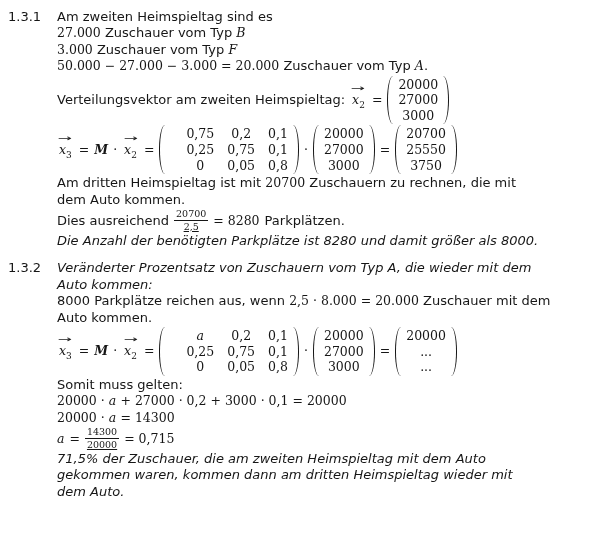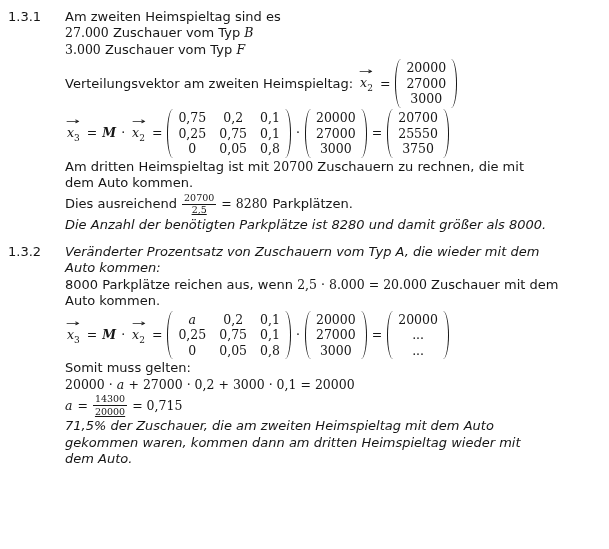--- a/index.html
+++ b/index.html
@@ -3,21 +3,21 @@
 <meta charset="utf-8">
 <style>
   html,body{margin:0;padding:0;background:#ffffff;}
   body{
     width:609px;height:549px;overflow:hidden;
     color:#161616;
     font-family:"DejaVu Sans","Liberation Sans",sans-serif;
     font-size:13px;
   }
   .doc{padding-top:9px;}
-  .section{display:flex;align-items:flex-start;gap:8px;}
+  .section{display:flex;align-items:flex-start;}
   .section + .section{margin-top:11px;}
   .sec-num{width:57px;flex-shrink:0;box-sizing:border-box;padding-left:8px;line-height:16.4px;}
   .sec-body{flex:1;min-width:0;}
   .line{line-height:16.4px;}
   .indent{}
   .italic{font-style:italic;}
   .math{font-family:"DejaVu Serif","Liberation Serif",serif;font-size:12.5px;}
   .mvar{font-style:italic;}
   .mbold{font-weight:bold;font-style:italic;}
   sub{font-size:9px;font-family:"DejaVu Serif","Liberation Serif",serif;}
@@ -31,21 +31,21 @@
     transform:translateX(-50%) scaleX(1.9);
     font-size:9px;font-style:normal;line-height:8px;
   }
   
   .group{display:flex;align-items:stretch;}
   .paren-l{width:6px;border-left:1.5px solid #161616;
     border-top-left-radius:6px 24px;border-bottom-left-radius:6px 24px;}
   .paren-r{width:6px;border-right:1.5px solid #161616;
     border-top-right-radius:6px 24px;border-bottom-right-radius:6px 24px;}
   .mtx{display:grid;grid-template-columns:repeat(3,auto);column-gap:13px;
-    padding:1px 4px;text-align:center;}
+    padding:1px 4px;text-align:center;margin-left:16px;}
   .mtx span{line-height:15.6px;}
   .vct{display:grid;grid-template-columns:auto;padding:1px 4px;text-align:center;}
   .vct span{line-height:15.6px;}
   
   .frac{display:inline-flex;flex-direction:column;align-items:center;
     vertical-align:middle;font-family:"DejaVu Serif","Liberation Serif",serif;
     font-size:9.5px;line-height:10.5px;}
   .frac .num{border-bottom:1px solid #161616;padding:0 2px 0.5px 2px;}
   .frac .den{padding-top:0.5px;text-decoration:underline;}
 </style>
@@ -58,20 +58,21 @@
     <div class="sec-num">1.3.1</div>
     <div class="sec-body">
 
 
       <div class="line">Am zweiten Heimspieltag sind es</div>
 
       <div class="line indent"><span class="math">27.000</span> <span>Zuschauer vom Typ</span> <span class="math mvar">B</span><span></span></div>
 
       <div class="line indent"><span class="math">3.000</span> <span>Zuschauer vom Typ</span> <span class="math mvar">F</span><span></span></div>
 
+      <div class="line indent"><span class="math">50.000 − 27.000 − 3.000 = 20.000</span> <span>Zuschauer vom Typ</span> <span class="math mvar">A</span><span>.</span></div>
 
       <div class="mrow pad">
         <span>Verteilungsvektor am zweiten Heimspieltag:</span>
         <span class="vecname"><span class="arr">→</span><span class="math mvar">x</span><sub>2</sub></span>
         <span class="math">=</span>
         <span class="group">
           <span class="paren-l"></span>
           <span class="vct">
             <span class="math">20000</span>
             <span class="math">27000</span>
@@ -193,20 +194,21 @@
             <span class="math">...</span>
           </span>
           <span class="paren-r"></span>
         </span>
       </div>
 
       <div class="line">Somit muss gelten:</div>
 
       <div class="line"><span class="math">20000 ·</span> <span class="math mvar">a</span> <span class="math">+ 27000 · 0,2 + 3000 · 0,1 = 20000</span></div>
 
+      <div class="line"><span class="math">20000 ·</span> <span class="math mvar">a</span> <span class="math">= 14300</span></div>
 
       <div class="mrow pad">
         <span class="math mvar">a</span>
         <span class="math">=</span>
         <span class="frac">
             <span class="num">14300</span>
             <span class="den">20000</span>
           </span>
         <span class="math">= 0,715</span>
       </div>

